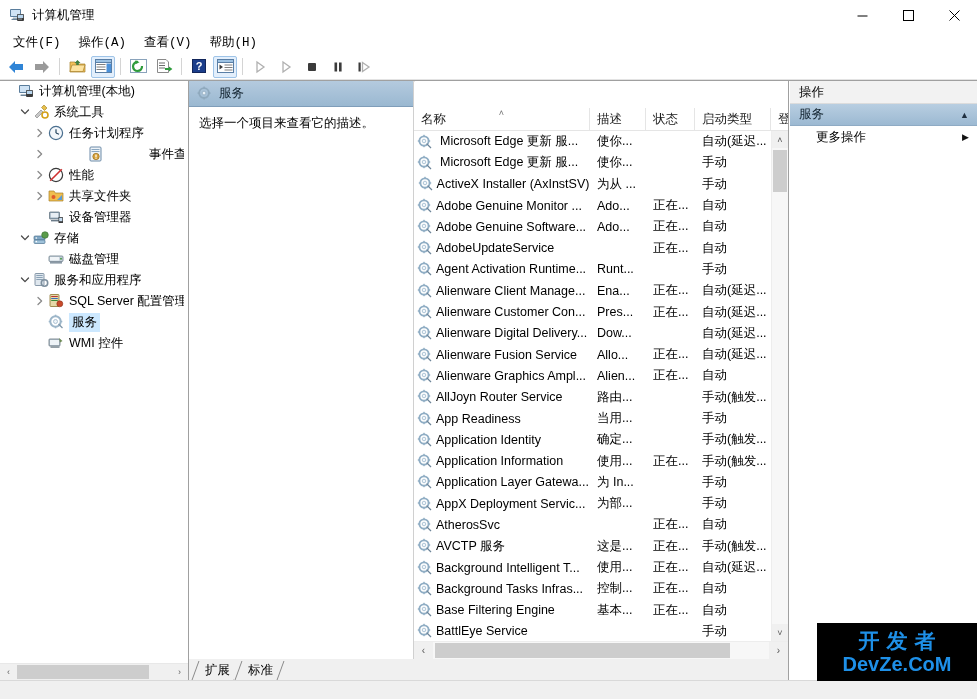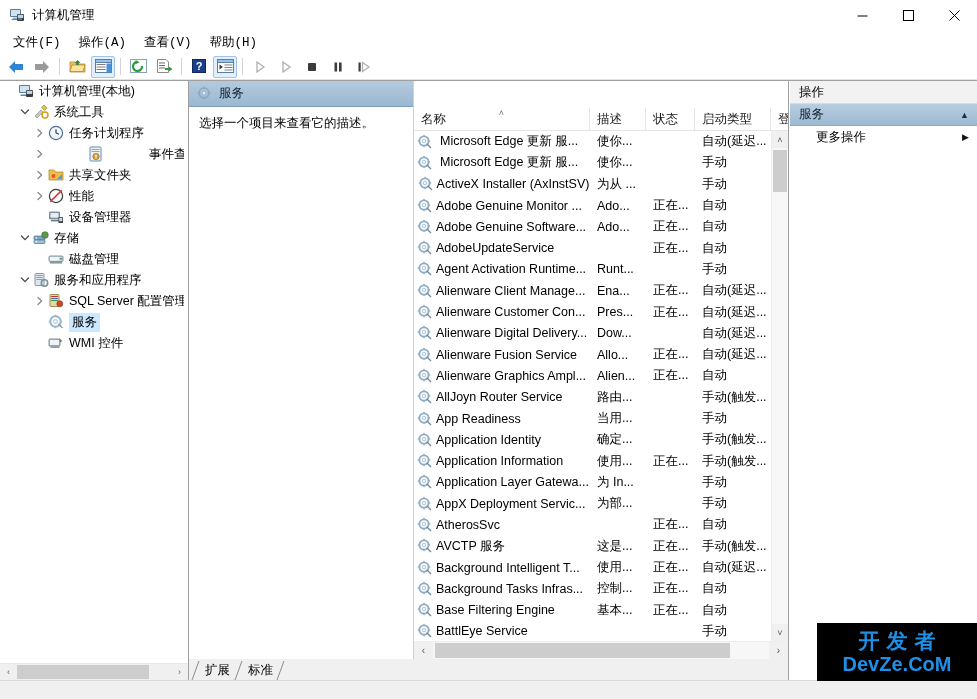--- a/index.html
+++ b/index.html
@@ -529,40 +529,40 @@
             <span class="t-label">事件查看器</span>
           </div>
           <div class="tree-row" style="padding-left: 32px;">
             <span class="expander">
               <svg viewBox="0 0 10 10" width="10" height="10">
                 <path d="M3,1.5 L6.6,5 L3,8.5" fill="none" stroke="#8a8a8a" stroke-width="1.3" stroke-linecap="round" stroke-linejoin="round"></path>
               </svg>
             </span>
             <span class="t-icon">
               <svg viewBox="0 0 16 16" width="16" height="16">
-                <path d="M1,3 L6,3 L7.3,5 L15,5 L15,13 L1,13 Z" fill="#f0bd4e" stroke="#a8812c" stroke-width="0.7"></path>
-                <circle cx="5.5" cy="9" r="2" fill="#e05a2b"></circle>
-                <path d="M9,12 L14,12 L14,7 Z" fill="#5a9bd4"></path>
-              </svg>
-            </span>
-            <span class="t-label">共享文件夹</span>
+                <circle cx="8" cy="8" r="6.6" fill="#fff" stroke="#3a3a3a" stroke-width="1.2"></circle>
+                <line x1="2.2" y1="13.8" x2="13.8" y2="2.2" stroke="#d03030" stroke-width="1.6"></line>
+              </svg>
+            </span>
+            <span class="t-label">性能</span>
           </div>
           <div class="tree-row" style="padding-left: 32px;">
             <span class="expander">
               <svg viewBox="0 0 10 10" width="10" height="10">
                 <path d="M3,1.5 L6.6,5 L3,8.5" fill="none" stroke="#8a8a8a" stroke-width="1.3" stroke-linecap="round" stroke-linejoin="round"></path>
               </svg>
             </span>
             <span class="t-icon">
               <svg viewBox="0 0 16 16" width="16" height="16">
-                <circle cx="8" cy="8" r="6.6" fill="#fff" stroke="#3a3a3a" stroke-width="1.2"></circle>
-                <line x1="2.2" y1="13.8" x2="13.8" y2="2.2" stroke="#d03030" stroke-width="1.6"></line>
-              </svg>
-            </span>
-            <span class="t-label">性能</span>
+                <path d="M1,3 L6,3 L7.3,5 L15,5 L15,13 L1,13 Z" fill="#f0bd4e" stroke="#a8812c" stroke-width="0.7"></path>
+                <circle cx="5.5" cy="9" r="2" fill="#e05a2b"></circle>
+                <path d="M9,12 L14,12 L14,7 Z" fill="#5a9bd4"></path>
+              </svg>
+            </span>
+            <span class="t-label">共享文件夹</span>
           </div>
           <div class="tree-row" style="padding-left: 32px;">
             <span class="expander"></span>
             <span class="t-icon">
               <svg viewBox="0 0 16 16" width="16" height="16">
                 <rect x="1.5" y="3" width="10" height="7" rx="0.6" fill="#8fa3b3" stroke="#5a6b79" stroke-width="0.7"></rect>
                 <rect x="2.6" y="4" width="7.8" height="4.6" fill="#e8eef4"></rect>
                 <rect x="3" y="11" width="9" height="1.4" fill="#6b7b89"></rect>
                 <rect x="10.5" y="8" width="4.5" height="6" rx="0.6" fill="#3c3c3c"></rect>
                 <rect x="11.2" y="8.8" width="3.1" height="3.4" fill="#c6dcf0"></rect>

